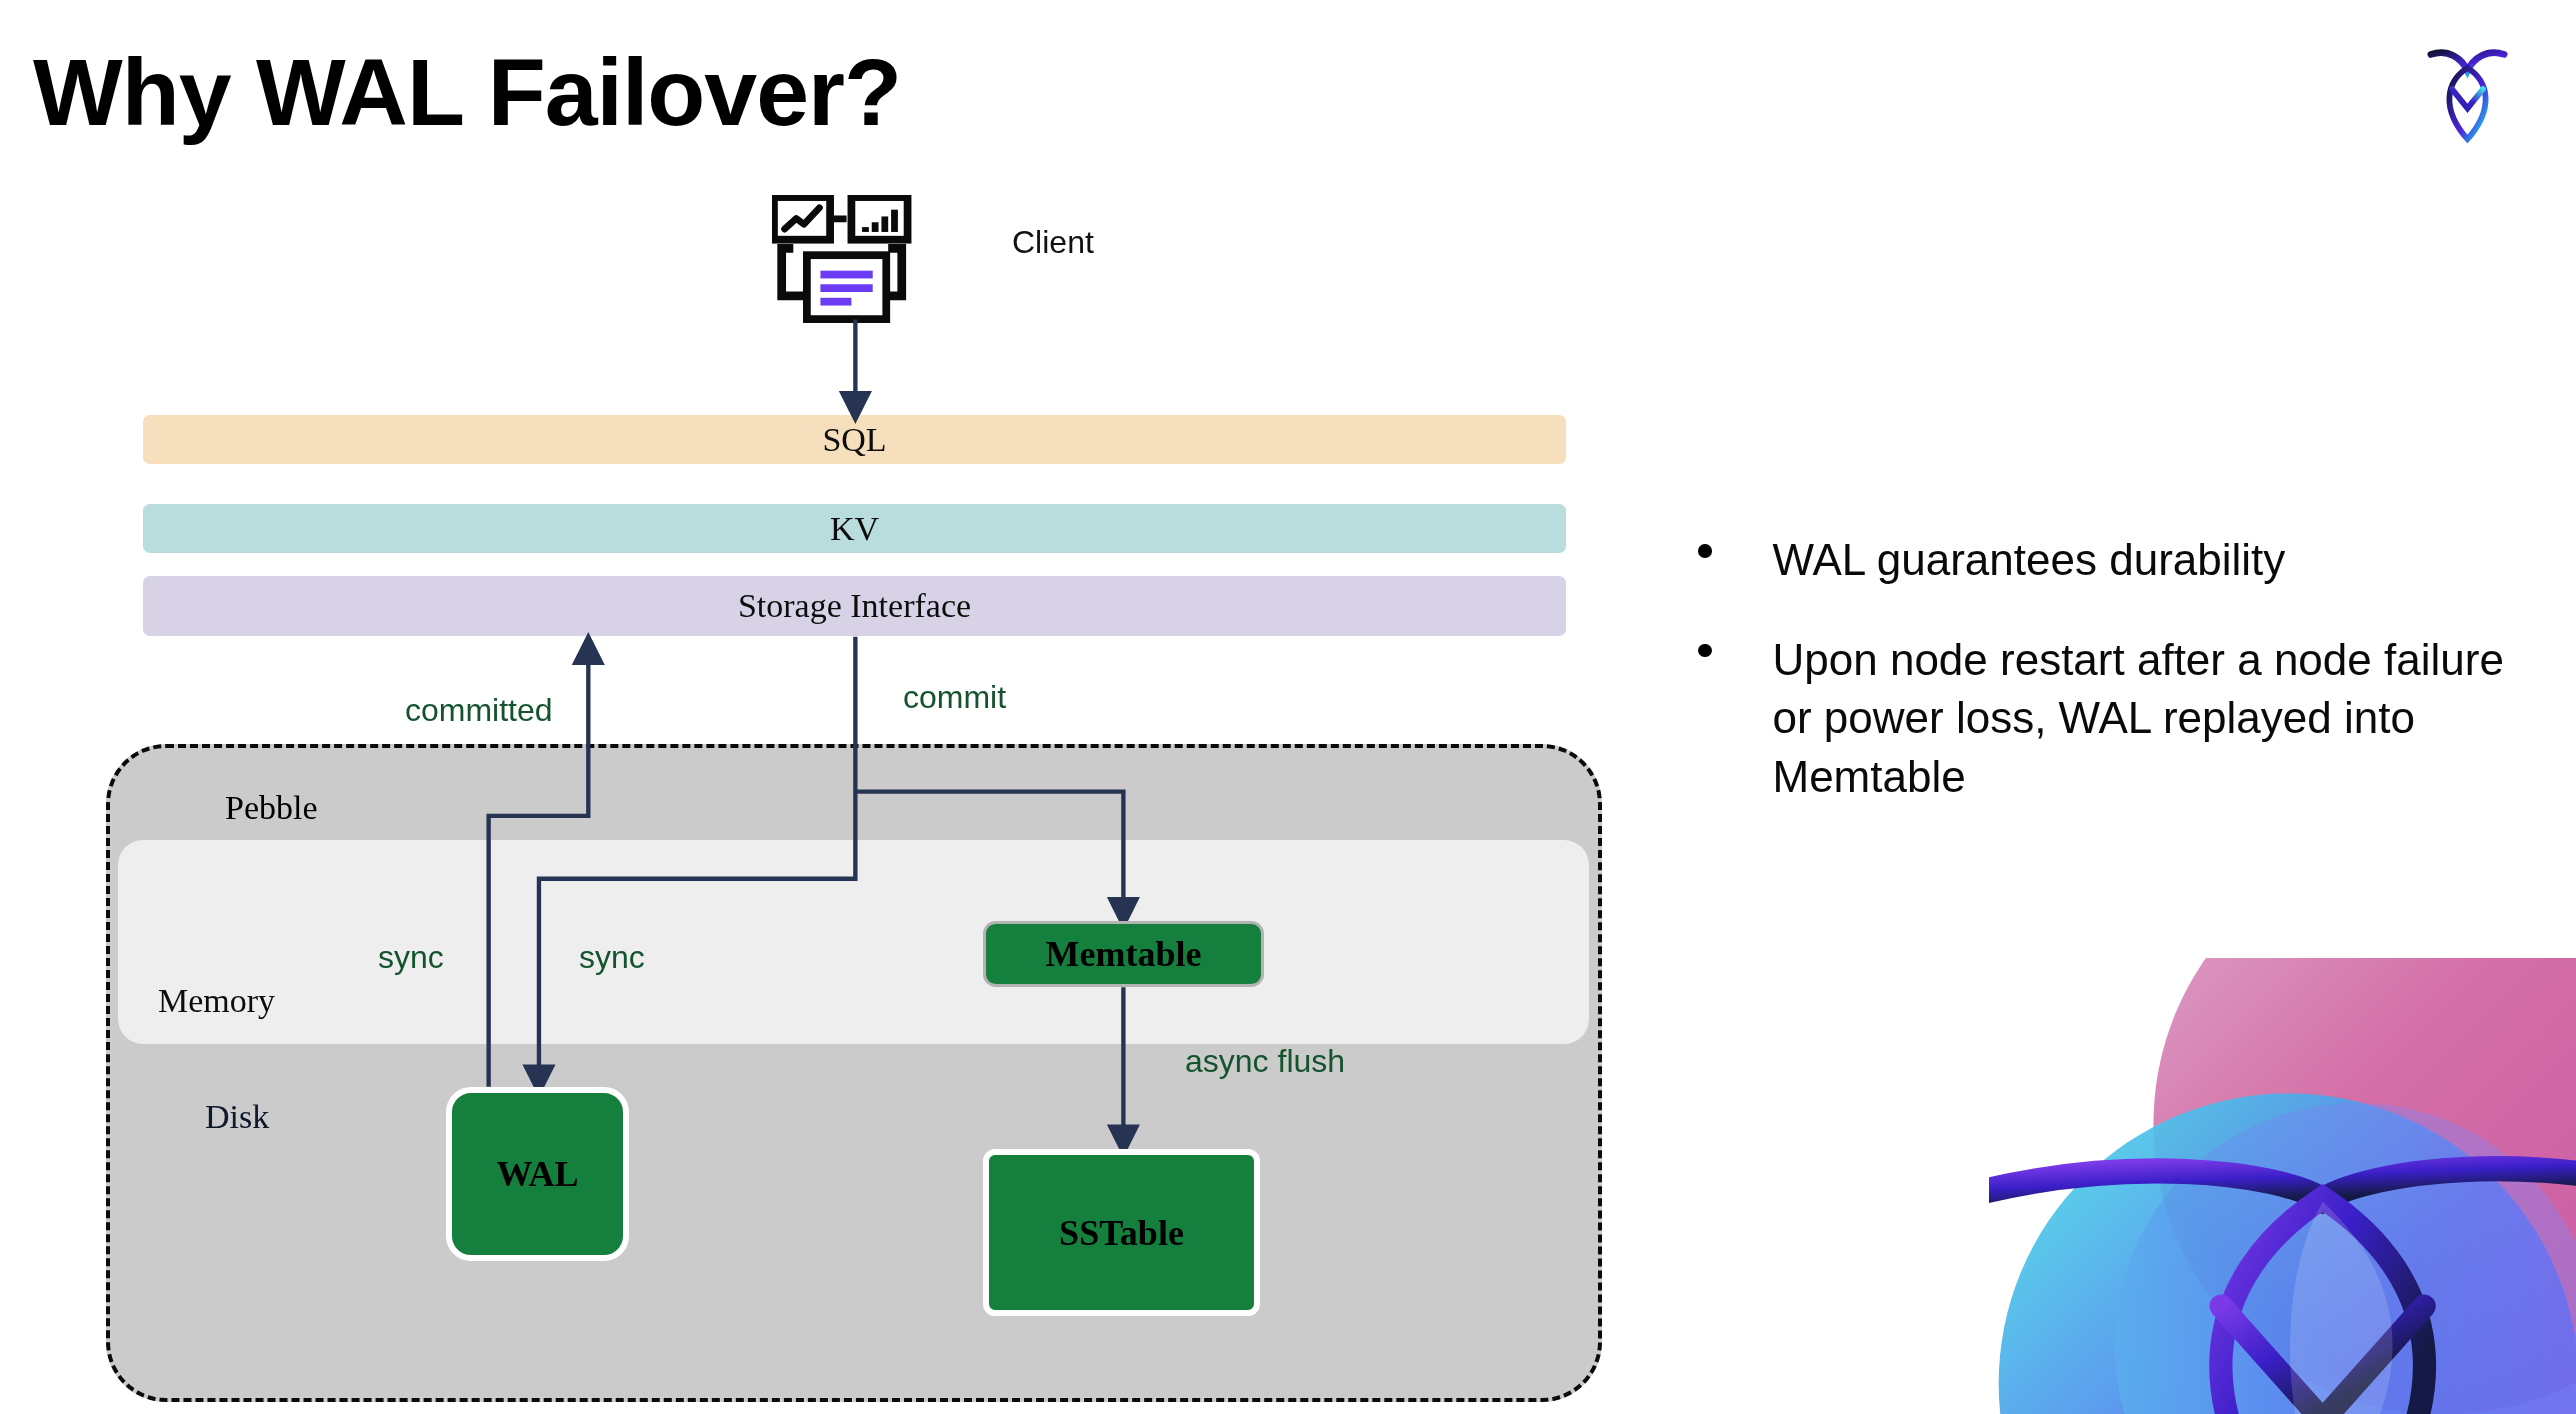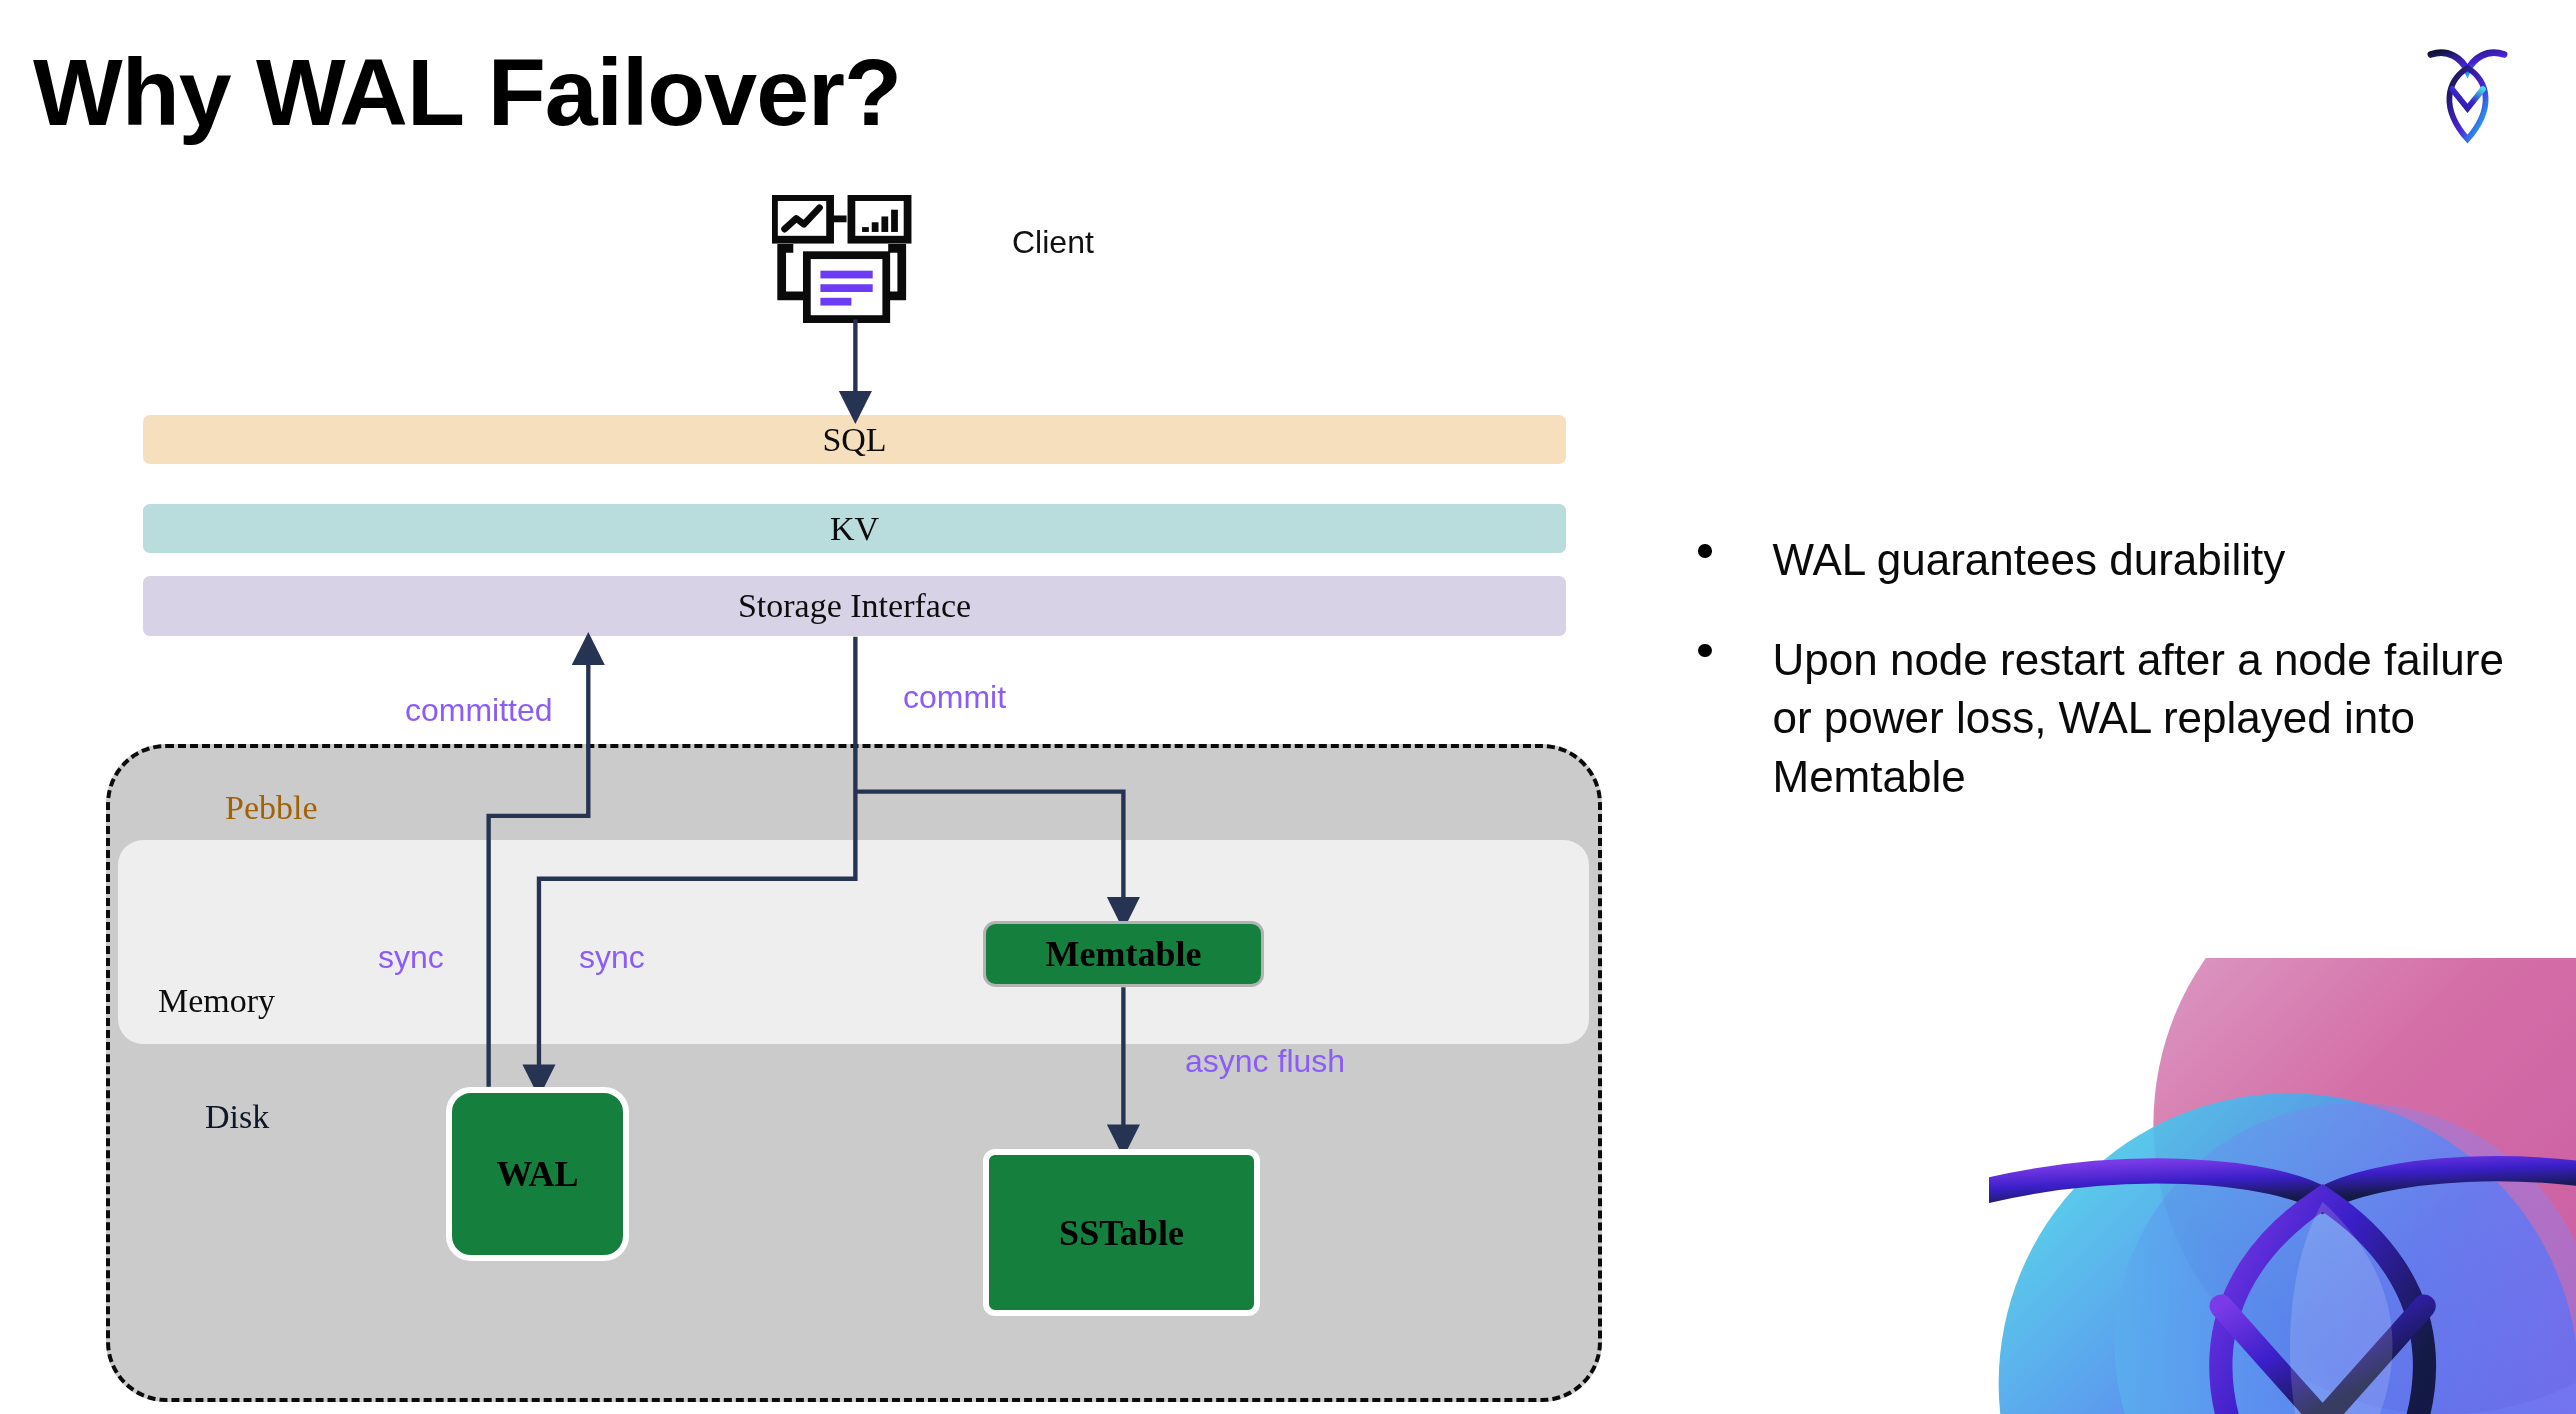--- a/index.html
+++ b/index.html
@@ -110,21 +110,21 @@
     background: #cbcbcb;
     border: 4.8px dashed #0b0b0b;
     border-radius: 60px;
   }
   #pebble-label {
     position: absolute;
     left: 225px;
     top: 789px;
     font-family: "Liberation Serif", serif;
     font-size: 34px;
-    color: #a16207;
+    color: #000000;
   }
   #memory-box {
     position: absolute;
     left: 118px;
     top: 840px;
     width: 1471px;
     height: 204px;
     background: #eeeeee;
     border-radius: 25px;
   }
@@ -174,21 +174,21 @@
     width: 277px; height: 167px;
     border: 6.8px solid #ffffff;
     border-radius: 12px;
   }
 
   
   .edge-label {
     position: absolute;
     font-family: "Liberation Sans", sans-serif;
     font-size: 32px;
-    color: #8b5cf6;
+    color: #14532d;
     white-space: nowrap;
   }
   #label-committed { left: 405px; top: 692px; }
   #label-commit    { left: 903px; top: 679px; }
   #label-sync-left { left: 378px; top: 939px; }
   #label-sync-right{ left: 579px; top: 939px; }
   #label-async     { left: 1185px; top: 1043px; }
 
   
   #connectors {

